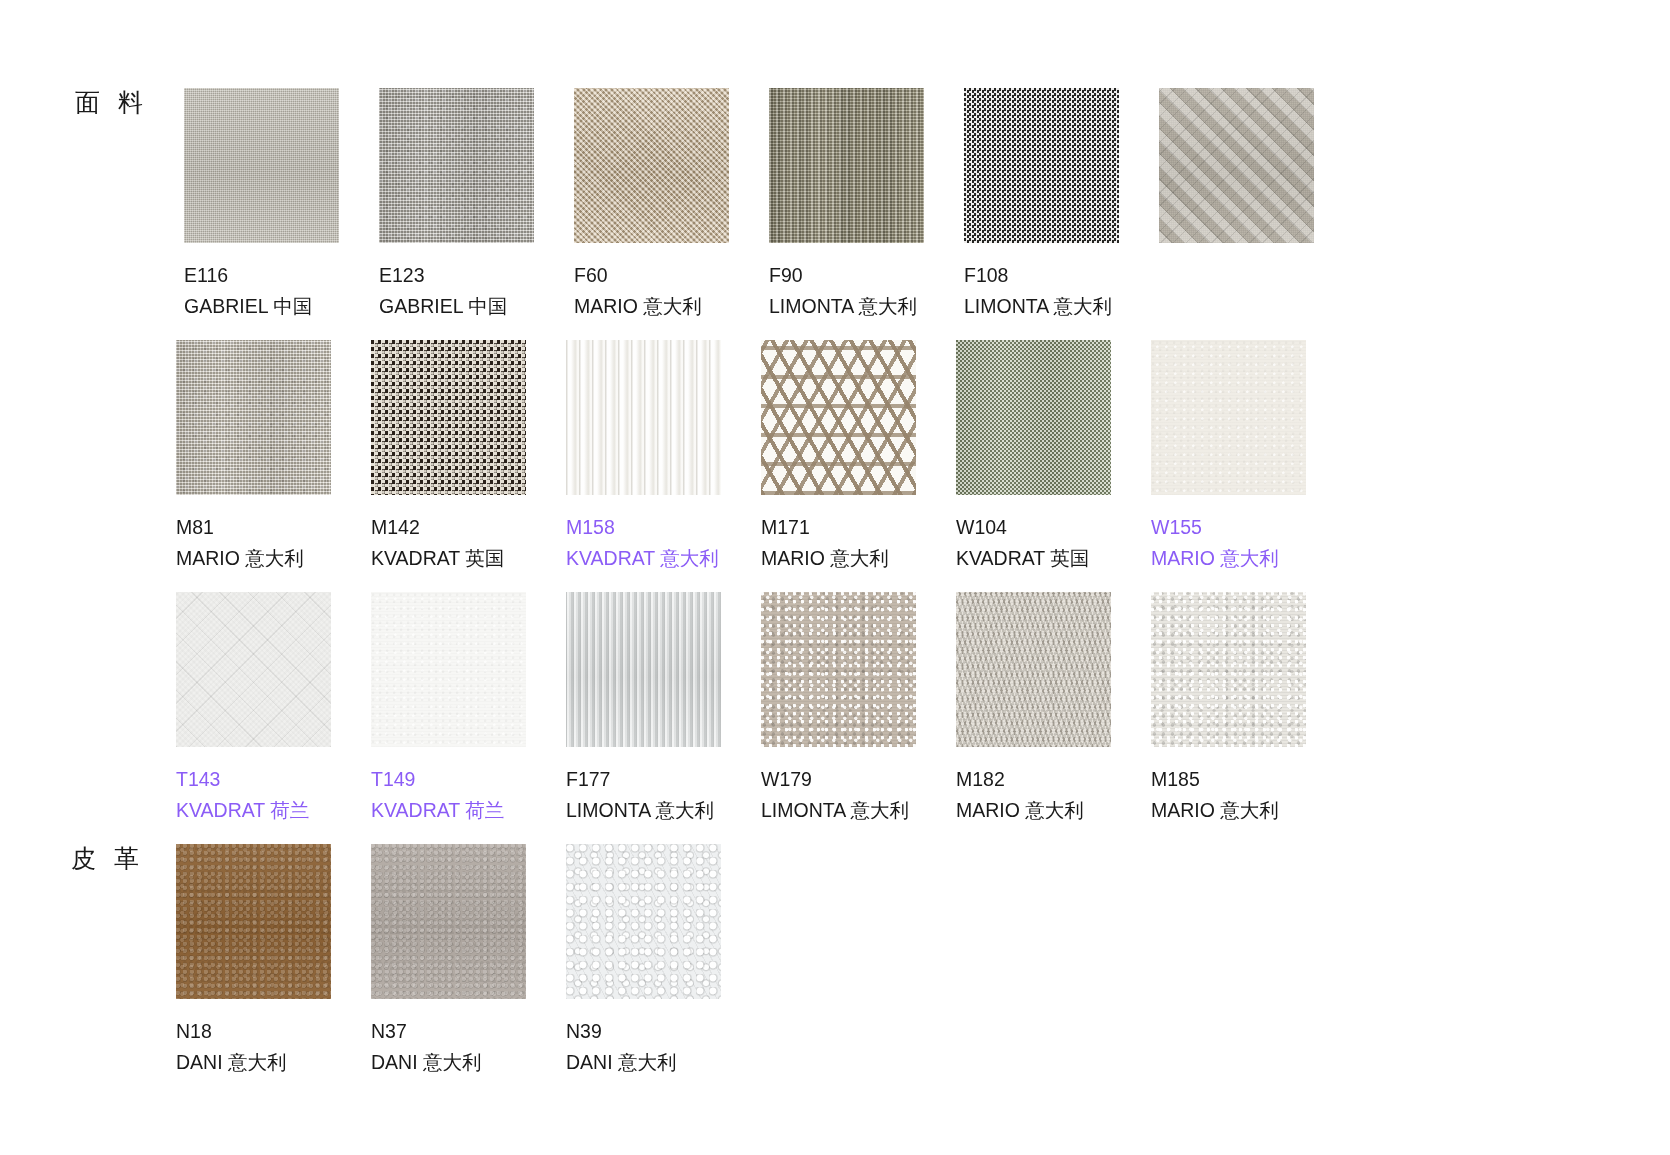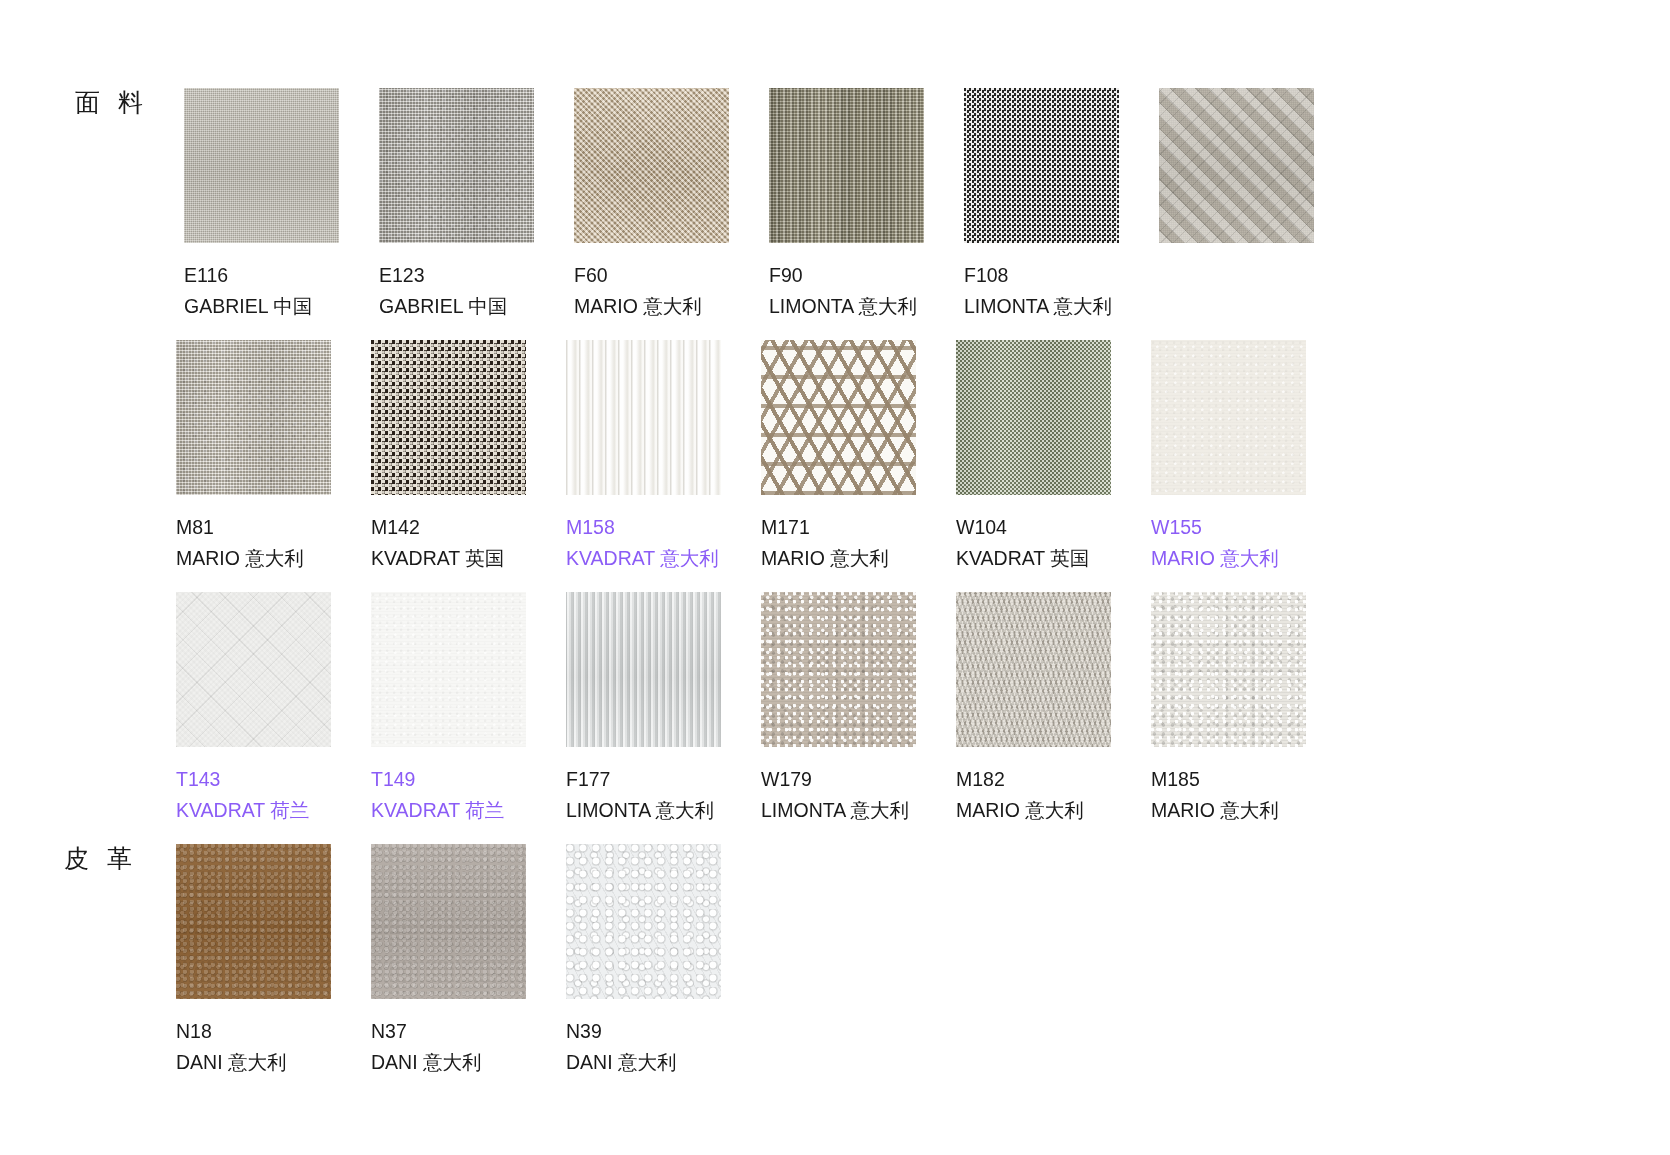--- a/index.html
+++ b/index.html
@@ -399,21 +399,21 @@
           </div>
         <div class="caption">
           <div class="code">M185</div>
           <div class="brand">MARIO 意大利</div>
         </div>
       </div>
     </div>
   </div>
 
   <div class="section">
-    <div class="section-label" style="left:64px; top:818px;">皮 革</div>
+    <div class="section-label" style="left:71px; top:818px;">皮 革</div>
 
     <div class="row" style="left:176px; top:820px;">
       <div class="cell">
         <div class="swatch t-leather" style="background-color:#8c6134;">
             <div class="tex"></div>
             <div class="shade h"></div>
           </div>
         <div class="caption">
           <div class="code">N18</div>
           <div class="brand">DANI 意大利</div>

